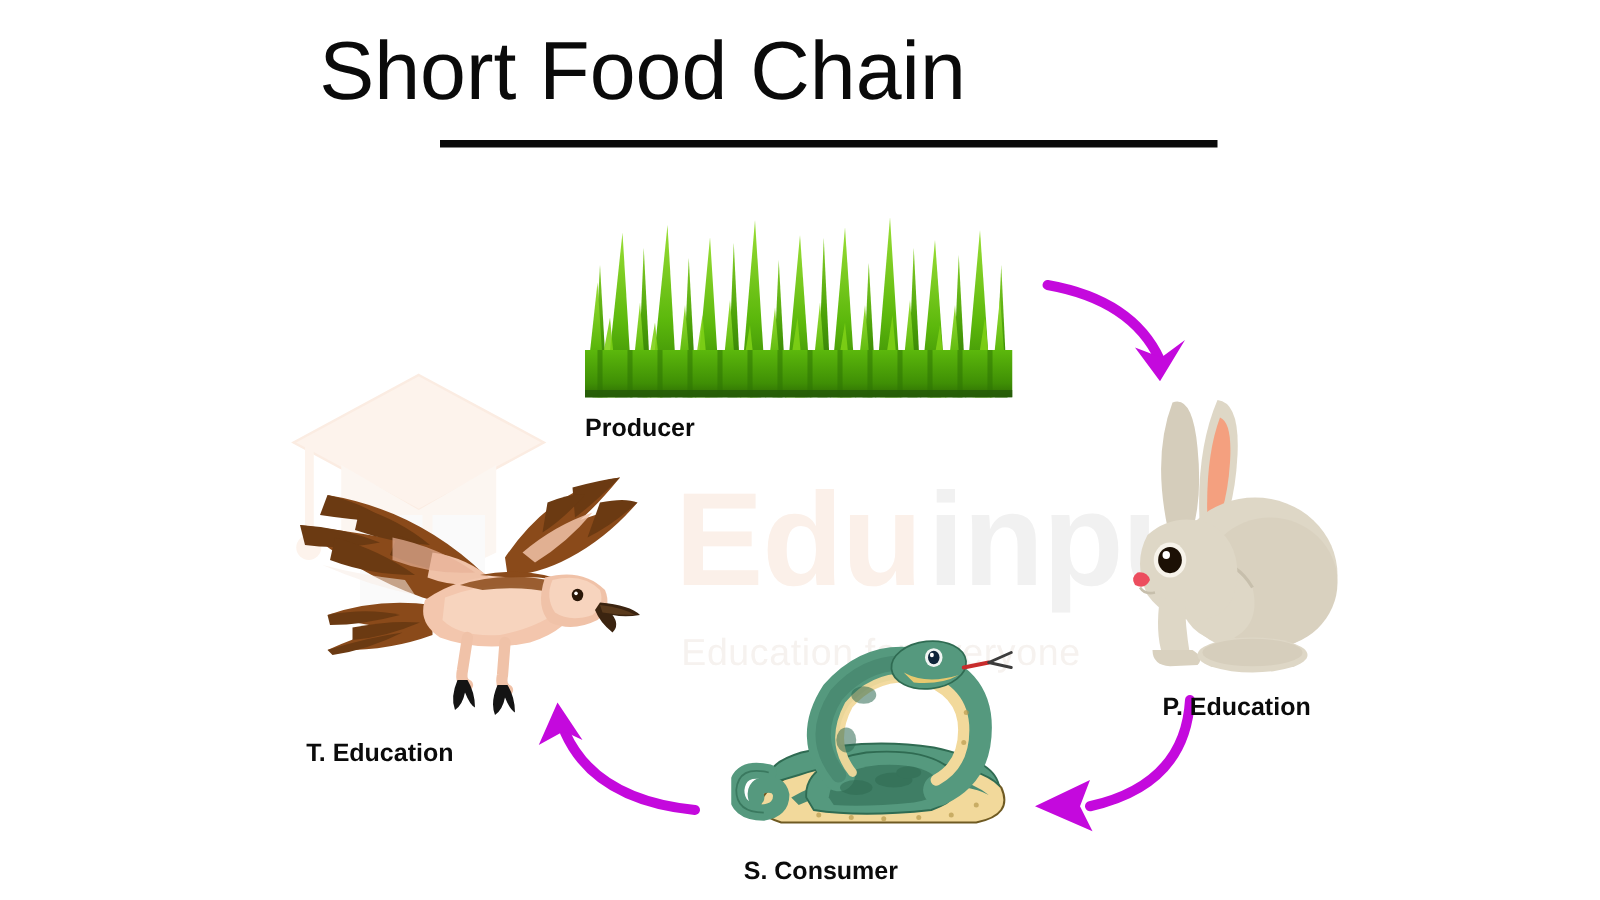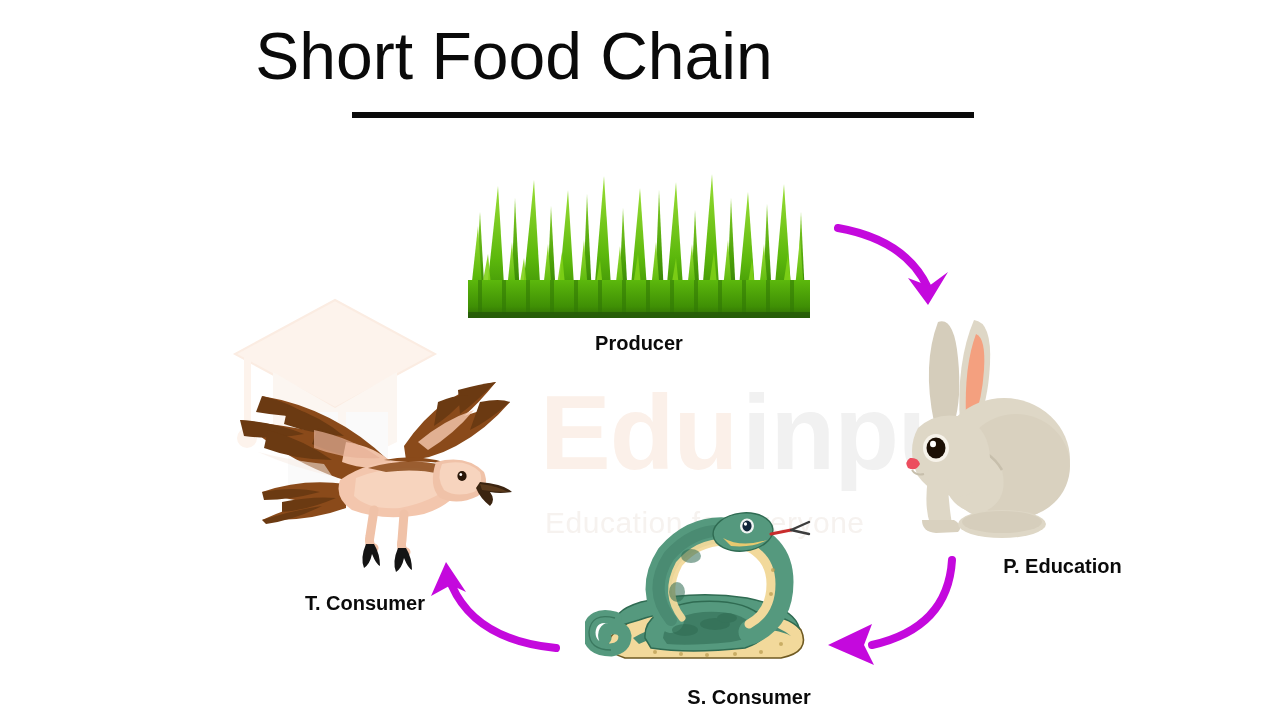--- a/index.html
+++ b/index.html
@@ -69,35 +69,35 @@
   }
 
   
   .node { position: absolute; }
   .node-label {
     position: absolute;
     font-size: 20px;
     font-weight: 700;
     color: #0b0b0b;
     white-space: nowrap;
-    text-align: center;
+    text-align: left;
     font-family: "Liberation Sans", sans-serif;
   }
 
   
   #grass-node { left: 468px; top: 168px; width: 342px; height: 150px; }
   #label-producer { left: 468px; top: 332px; width: 342px; }
 
   
   #rabbit-node { left: 878px; top: 300px; width: 200px; height: 250px; }
   #label-p-consumer { left: 930px; top: 555px; width: 265px; }
 
   
   #snake-node { left: 585px; top: 498px; width: 240px; height: 170px; }
-  #label-s-consumer { left: 629px; top: 686px; width: 240px; }
+  #label-s-consumer { left: 595px; top: 686px; width: 240px; }
 
   
   #eagle-node { left: 228px; top: 368px; width: 290px; height: 205px; }
   #label-t-consumer { left: 245px; top: 592px; width: 240px; }
 
   
   #arrow-layer {
     position: absolute; left: 0; top: 0;
     width: 1280px; height: 720px;
     pointer-events: none;
@@ -373,13 +373,13 @@
     <path d="M146 142 L142 168 Q140 178 146 180" fill="none" stroke="#f0c2a8" stroke-width="9" stroke-linecap="round"></path>
     <path d="M176 146 L174 172 Q172 182 178 184" fill="none" stroke="#f0c2a8" stroke-width="9" stroke-linecap="round"></path>
     <g fill="#141414">
       <path d="M138 176 Q132 190 136 200 Q142 196 144 186 Q148 196 152 198 Q152 186 146 176 Z"></path>
       <path d="M170 180 Q164 194 168 204 Q174 200 176 190 Q180 200 184 202 Q184 190 178 180 Z"></path>
     </g>
 
     <path d="M96 96 Q60 92 30 84 Q66 100 104 108 Z" fill="#f7ece6" opacity="0.55"></path>
   </svg>
 </div>
-<div class="node-label" id="label-t-consumer">T. Consumer</div>
+<div class="node-label" id="label-t-consumer">T. Education</div>
 
 </body></html>

